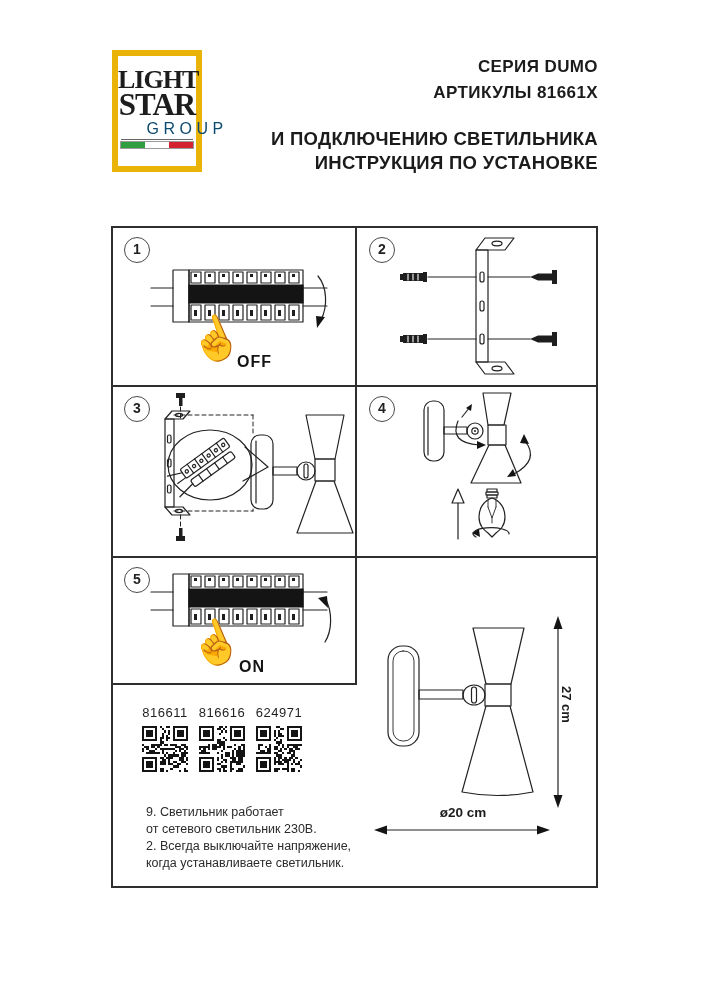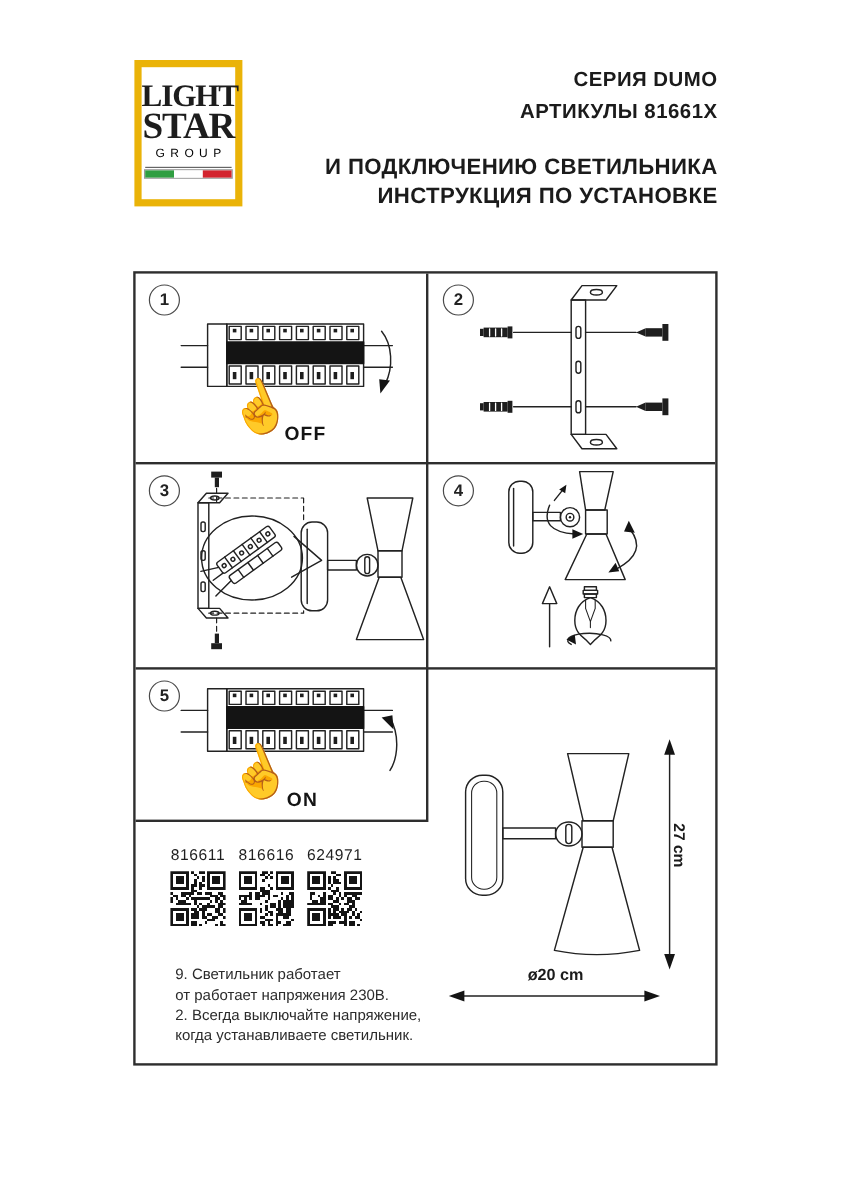--- a/index.html
+++ b/index.html
@@ -10,21 +10,21 @@
   .abs{position:absolute;}
 
   
   .logo-box{
     left:112px;top:50px;width:90px;height:122px;
     border:6px solid #eab308;background:#fff;box-sizing:border-box;
     text-align:center;padding-top:12px;
   }
   .logo-light{font-family:"Liberation Serif",serif;font-weight:700;font-size:26px;line-height:23px;letter-spacing:-1px;color:#1d1d1d;}
   .logo-star{font-family:"Liberation Serif",serif;font-weight:700;font-size:31px;line-height:28px;letter-spacing:-1px;color:#1d1d1d;}
-  .logo-group{font-size:10px;line-height:14px;letter-spacing:4.5px;color:#000000;margin-top:3px;text-indent:4.5px;}
+  .logo-group{font-size:16px;line-height:14px;letter-spacing:4.5px;color:#0c4a6e;margin-top:3px;text-indent:4.5px;padding-left:24px;}
   .flag-line{width:72px;border-top:1.5px solid #666;margin:3px auto 1px;}
   .flag{display:flex;width:72px;height:6px;margin:0 auto;border:1px solid #9a9a9a;}
   .flag>div{flex:1;}
 
   
   .hdr{right:109px;text-align:right;color:#1b1b1b;}
   .hdr-series{top:54px;font-size:17px;font-weight:700;line-height:26px;letter-spacing:0.4px;}
   .hdr-title{top:127px;font-size:18.5px;font-weight:700;line-height:23.5px;letter-spacing:0.3px;}
 
   
@@ -732,21 +732,21 @@
           <rect x="14" y="0" width="7" height="7" fill="#141414"></rect>
           <rect x="15" y="1" width="5" height="5" fill="#ffffff"></rect>
           <rect x="16" y="2" width="3" height="3" fill="#141414"></rect>
           <rect x="0" y="14" width="7" height="7" fill="#141414"></rect>
           <rect x="1" y="15" width="5" height="5" fill="#ffffff"></rect>
           <rect x="2" y="16" width="3" height="3" fill="#141414"></rect>
         </svg>
     </div>
     <div class="notes">
       <div>9. Светильник работает</div>
-      <div>от работает напряжения 230В.</div>
+      <div>от сетевого светильник 230В.</div>
       <div>2. Всегда выключайте напряжение,</div>
       <div>когда устанавливаете светильник.</div>
     </div>
   </div>
 
   <div class="panel" style="left:245px;top:330px;width:242px;height:330px;">
     <svg class="draw" width="242" height="330" viewBox="0 0 242 330">
 
       <rect x="30" y="88" width="31" height="100" rx="14"></rect>
       <rect class="thin" x="35" y="93" width="21" height="90" rx="10"></rect>

